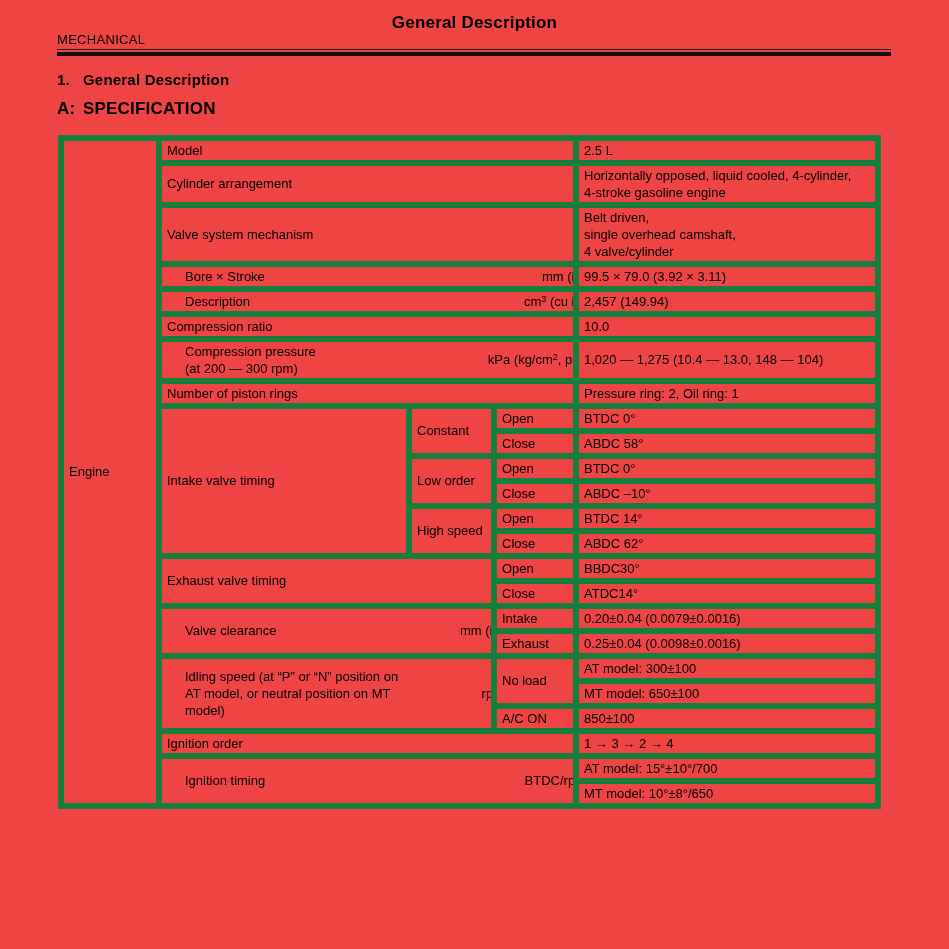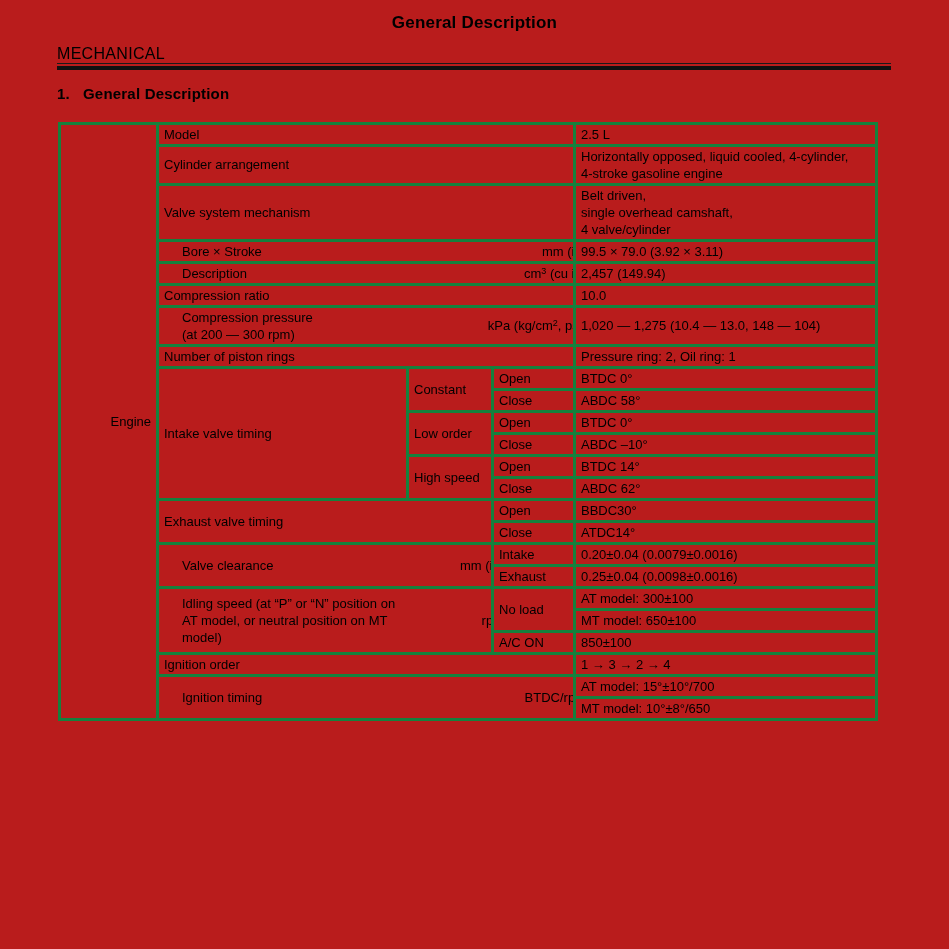--- a/index.html
+++ b/index.html
@@ -1,46 +1,46 @@
 <!DOCTYPE html>
 <html><head>
 <meta charset="utf-8">
 <style>
   html,body{margin:0;padding:0;background:#fff;}
   .page{
-    width:949px;height:949px;background:#b91c1c;color:#000;
+    width:949px;height:949px;background:#ef4444;color:#000;
     font-family:"Liberation Sans", sans-serif;
     box-sizing:border-box;overflow:hidden;
   }
   .doc-title{
     text-align:center;font-weight:bold;font-size:17px;line-height:20px;
     padding-top:13px;letter-spacing:0.2px;
   }
   .content{padding-left:57px;padding-right:58px;}
   .section-label{
-    margin-top:14px;font-size:16px;line-height:14px;letter-spacing:0.3px;
+    margin-top:0;font-size:13px;line-height:14px;letter-spacing:0.3px;
   }
   .rule-thin{margin-top:2px;border-top:1.5px solid #1a1a1a;}
   .rule-thick{margin-top:2px;height:3.5px;background:#111;}
   h1.heading{
     margin:12px 0 0 0;font-size:15px;line-height:24px;font-weight:bold;letter-spacing:0.2px;
   }
   h2.subheading{
     margin:7px 0 0 0;font-size:17px;line-height:20px;font-weight:bold;letter-spacing:0.2px;
   }
   .hnum{display:inline-block;min-width:26px;}
   table.spec{
     border-collapse:collapse;table-layout:fixed;margin-top:16px;margin-left:1px;
     width:817px;border:1.5px solid #2a2a2a;
   }
   table.spec td{
-    border:3px solid #15803d;font-size:13px;line-height:17px;
+    border:6px solid #15803d;font-size:13px;line-height:17px;
     padding:1px 5px;vertical-align:middle;overflow:hidden;
   }
-  td.group{text-align:right;padding-left:8px;}
+  td.group{text-align:left;padding-left:8px;}
   td.lbl{text-align:left;padding-left:8px;}
   td.oc{text-align:left;padding-left:8px;}
   td.val{text-align:left;}
   .pre{white-space:pre-line;}
   .lu{display:flex;justify-content:space-between;align-items:center;width:100%;margin-left:18px;}
   .lu .unit{white-space:nowrap;padding-left:4px;text-align:center;}
   sup.u{font-size:9px;line-height:0;vertical-align:4px;}
   tr.r21{height:21px;} tr.r22{height:22px;} tr.r38{height:38px;} tr.r56{height:56px;}
 </style>
 </head>
@@ -48,20 +48,21 @@
 
 <div class="page">
   <div class="doc-title">General Description</div>
   <div class="content">
     <div class="section-label">MECHANICAL</div>
     <div class="rule-thin"></div>
     <div class="rule-thick"></div>
 
     <h1 class="heading"><span class="hnum">1.</span><span>General Description</span></h1>
 
+    <h2 class="subheading"><span class="hnum">A:</span><span>SPECIFICATION</span></h2>
 
     <table class="spec">
       <colgroup>
         <col style="width:98px">
           <col style="width:250px">
           <col style="width:85px">
           <col style="width:82px">
           <col style="width:302px">
       </colgroup>
       <tbody>

